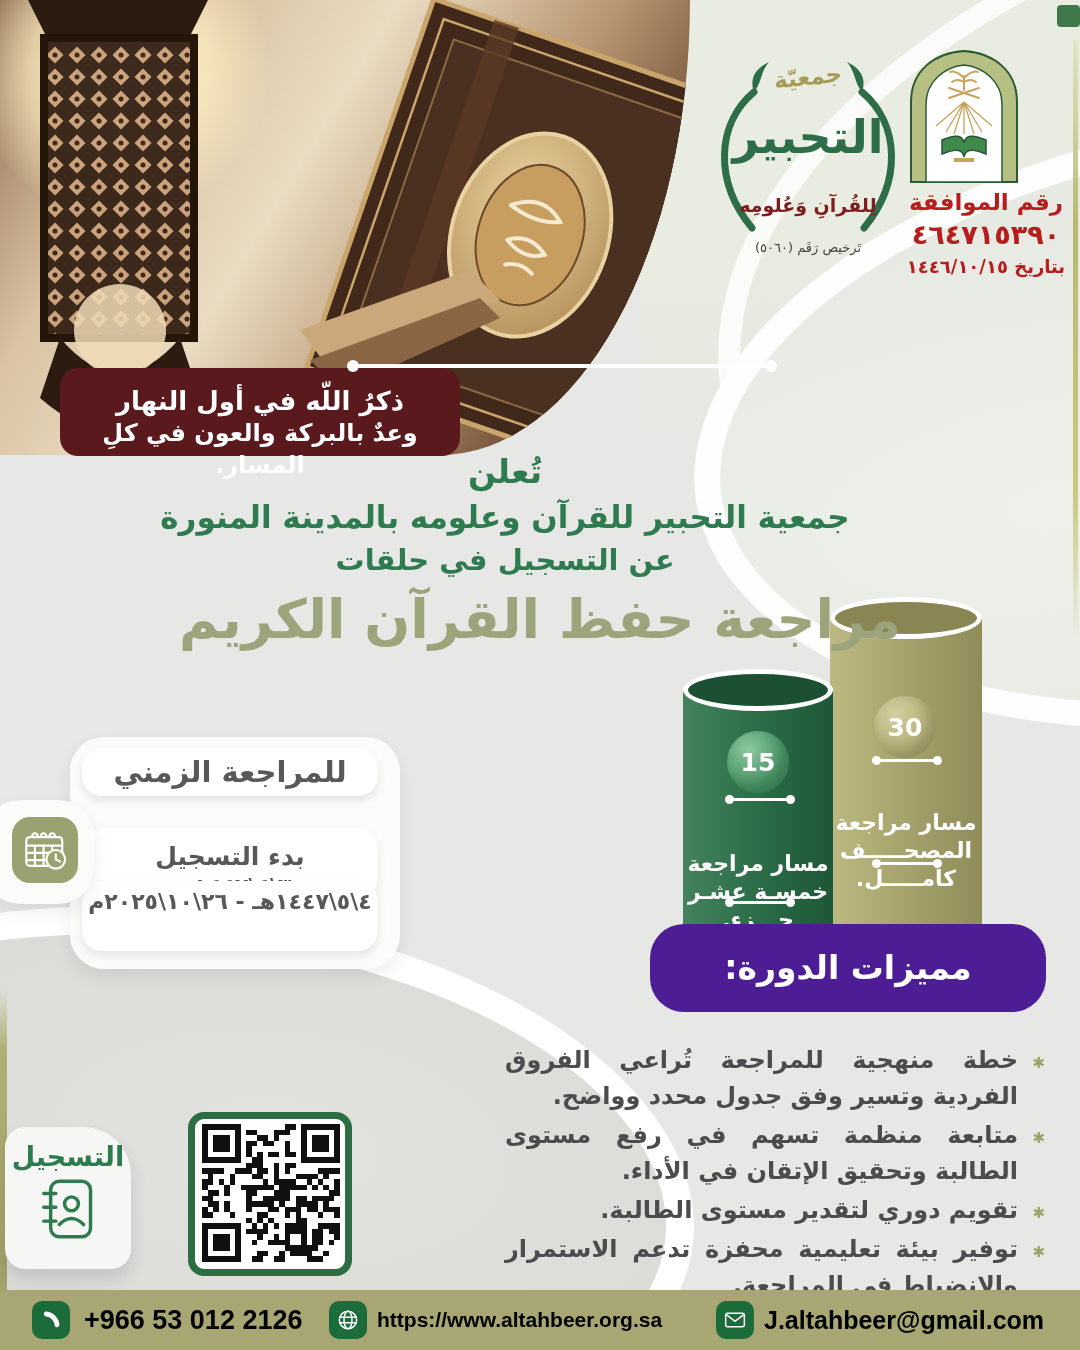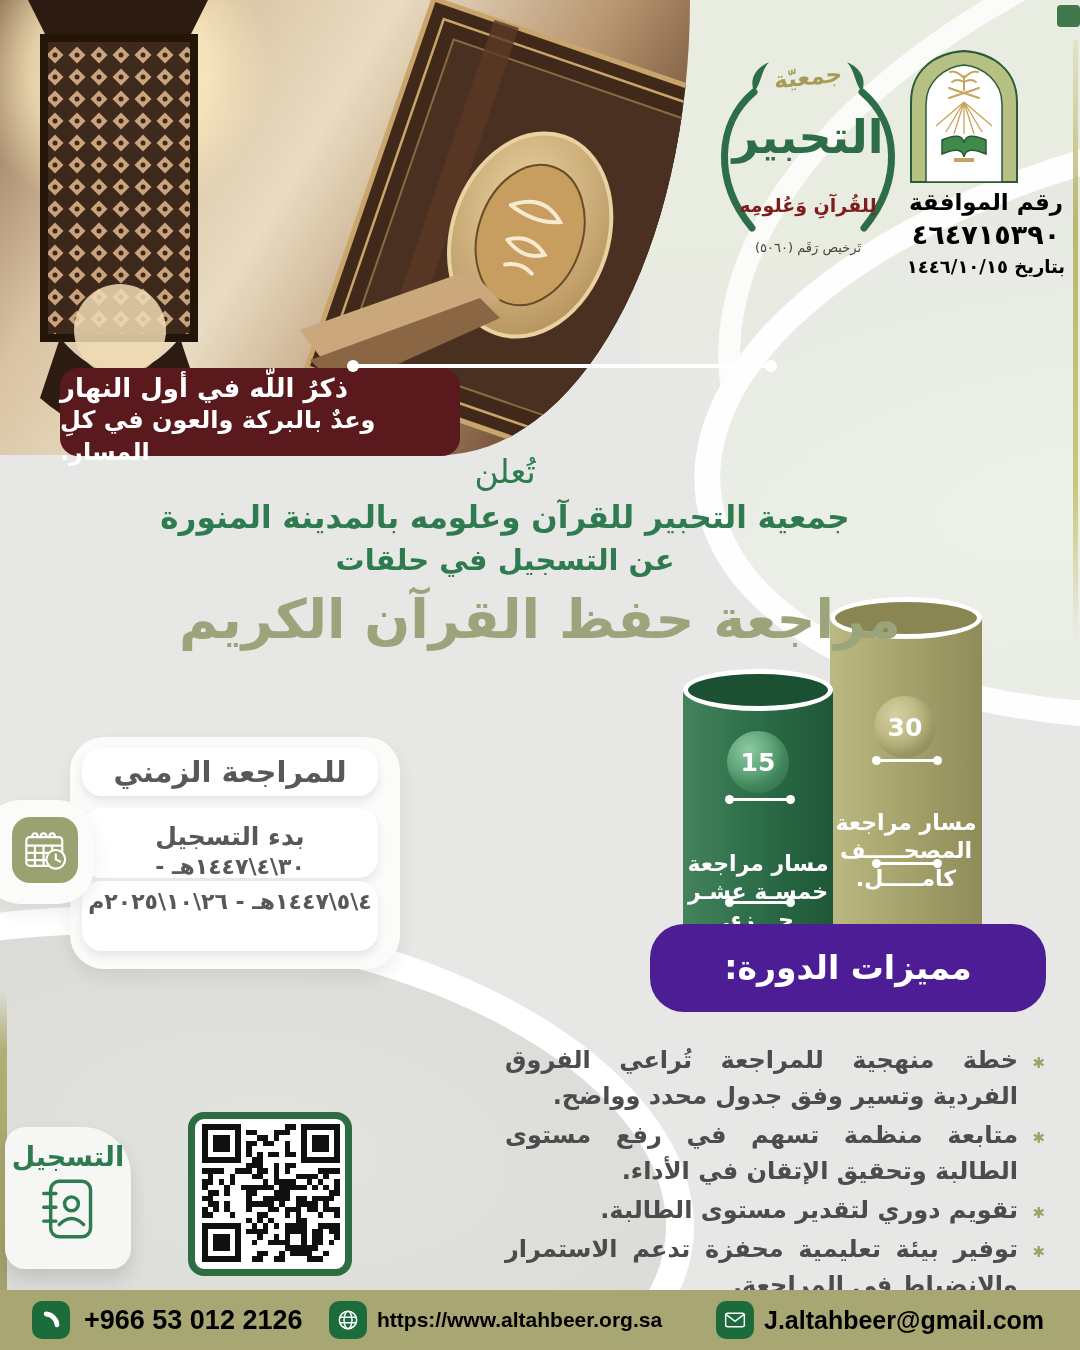--- a/index.html
+++ b/index.html
@@ -24,42 +24,42 @@
     background:linear-gradient(180deg,rgba(190,188,120,0),#b0ae74 20%,#a3a26b);}
   .corner-tab{position:absolute;left:1057px;top:5px;width:23px;height:22px;border-radius:4px;background:#40784c;}
   
   .photo{position:absolute;left:0;top:0;width:690px;height:455px;
     border-radius:0 0 250px 0 / 0 0 455px 0;overflow:hidden;}
   
   .deco-line{position:absolute;left:352px;top:364px;width:420px;height:4px;background:#fff;border-radius:3px;z-index:6;}
   .deco-line::before,.deco-line::after{content:"";position:absolute;top:-4px;width:12px;height:12px;border-radius:50%;background:#fff;}
   .deco-line::before{left:-5px}.deco-line::after{right:-5px}
   .quote{position:absolute;left:60px;top:368px;width:400px;height:88px;background:#5a191c;border-radius:18px;
-    color:#fff;text-align:left;z-index:5;padding-top:4px;box-sizing:border-box;}
+    color:#fff;text-align:center;z-index:5;padding-top:17px;box-sizing:border-box;}
   .quote .q1{font-size:26px;font-weight:bold;line-height:32px;}
   .quote .q2{font-size:24px;font-weight:bold;line-height:32px;}
   
   .assoc{position:absolute;left:696px;top:58px;width:224px;height:210px;}
   .assoc .a-top{position:absolute;left:32px;top:6px;width:160px;text-align:center;color:#a59c58;
     font-size:23px;font-weight:bold;transform:rotate(-6deg);}
   .assoc .a-name{position:absolute;left:14px;top:52px;width:196px;text-align:center;color:#2d6e49;
     font-size:46px;font-weight:bold;}
   .assoc .a-sub{position:absolute;left:14px;top:136px;width:196px;text-align:center;color:#7f1d1d;
     font-size:19px;font-weight:bold;}
   .assoc .a-lic{position:absolute;left:14px;top:182px;width:196px;text-align:center;color:#44443a;font-size:13px;}
   .assoc svg.brackets{position:absolute;left:0;top:0;}
   
   .ministry-svg{position:absolute;left:905px;top:46px;}
-  .approval{position:absolute;left:898px;top:188px;width:176px;text-align:center;color:#000000;}
+  .approval{position:absolute;left:898px;top:188px;width:176px;text-align:center;color:#b91c1c;}
   .approval .ap-label{font-size:23px;font-weight:bold;font-family:"DejaVu Serif","DejaVu Sans",serif;}
   .approval .ap-num{font-size:27px;font-weight:bold;letter-spacing:2px;margin-top:4px;}
   .approval .ap-date{font-size:18px;font-weight:bold;margin-top:6px;font-family:"DejaVu Serif","DejaVu Sans",serif;}
   
   .announce{position:absolute;left:90px;top:452px;width:830px;text-align:center;color:#2e7b50;z-index:3;}
-  .announce .l1{font-size:33px;font-weight:normal;}
+  .announce .l1{font-size:33px;font-weight:bold;}
   .announce .l2{font-size:31px;font-weight:bold;margin-top:8px;}
   .announce .l3{font-size:29px;font-weight:bold;margin-top:8px;}
   .big-title{position:absolute;left:150px;top:588px;width:780px;text-align:center;color:#9ba47b;
     font-size:54px;font-weight:bold;z-index:3;}
   .cyl-olive .cyl-bodyrect{position:absolute;left:830px;top:618px;width:152px;height:312px;
     background:linear-gradient(90deg,#bdb982,#a8a46e 45%,#908c59);}
   .cyl-olive .cyl-top{position:absolute;left:830px;top:597px;width:152px;height:42px;border-radius:50%;
     background:#8a8653;border:5px solid #fff;box-sizing:border-box;}
   .cyl-green .cyl-bodyrect{position:absolute;left:683px;top:690px;width:150px;height:240px;
     background:linear-gradient(90deg,#44835c,#2e6f4a 45%,#1e5737);}
@@ -81,21 +81,21 @@
   .features-list{position:absolute;left:505px;top:1042px;width:540px;direction:rtl;margin:0;padding:0;list-style:none;}
   .features-list li{position:relative;padding-right:27px;font-size:24px;font-weight:bold;color:#4c4c4e;
     line-height:36px;text-align:justify;margin-bottom:3px;}
   .features-list .star{position:absolute;right:0;top:3px;font-size:15px;color:#9aa468;}
   
   .sched-wrap{position:absolute;left:70px;top:737px;width:330px;height:232px;background:#fbfbf9;border-radius:34px;
     box-shadow:0 8px 18px rgba(0,0,0,.07);}
   .sched-card{position:absolute;background:#ffffff;border-radius:20px;box-shadow:0 5px 10px rgba(0,0,0,.09);
     text-align:center;color:#57585a;box-sizing:border-box;}
   .sched-title{left:82px;top:748px;width:296px;height:48px;font-size:29px;font-weight:bold;line-height:48px;}
-  .sched-row1{left:82px;top:808px;width:296px;height:70px;padding-top:14px;}
+  .sched-row1{left:82px;top:828px;width:296px;height:70px;padding-top:14px;}
   .sched-row2{left:82px;top:881px;width:296px;height:70px;padding-top:6px;}
   .sched-card .r1{font-size:25px;font-weight:bold;line-height:30px;}
   .sched-card .r2{font-size:22px;font-weight:bold;line-height:30px;}
   .sched-card .hl{color:#a02822;}
   .cal-blob{position:absolute;left:-16px;top:800px;width:110px;height:104px;background:#fbfbf9;border-radius:36px;
     box-shadow:0 8px 18px rgba(0,0,0,.07);}
   .cal-tile{position:absolute;left:12px;top:817px;width:66px;height:66px;background:#99a271;border-radius:18px;
     display:flex;align-items:center;justify-content:center;}
   
   .reg-card{position:absolute;left:5px;top:1127px;width:126px;height:142px;background:#f6f6f4;

